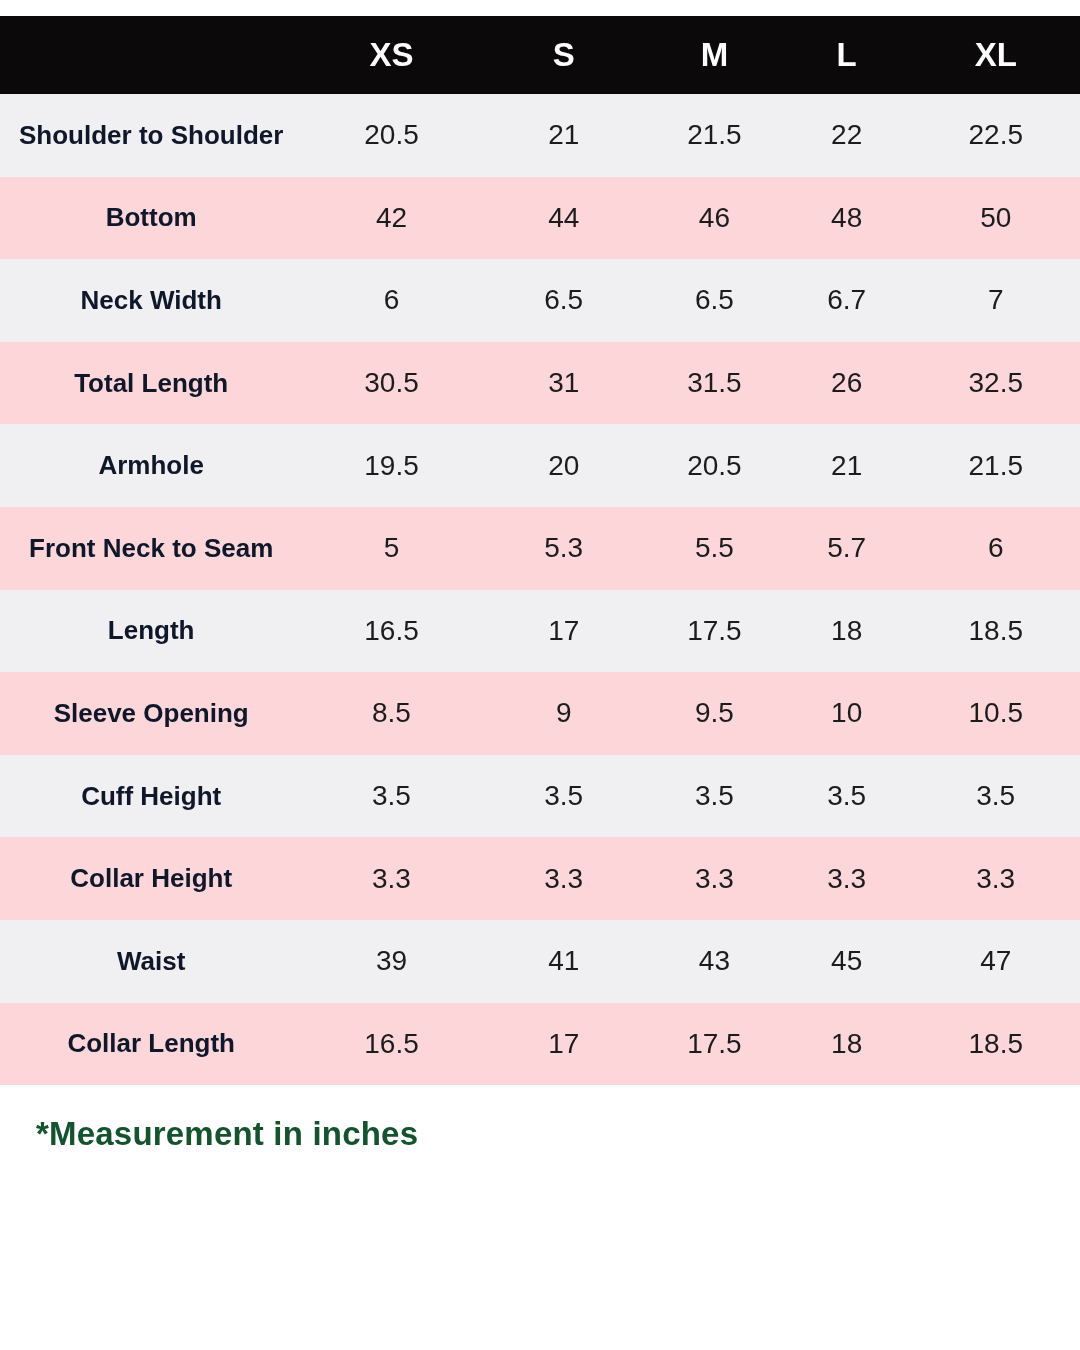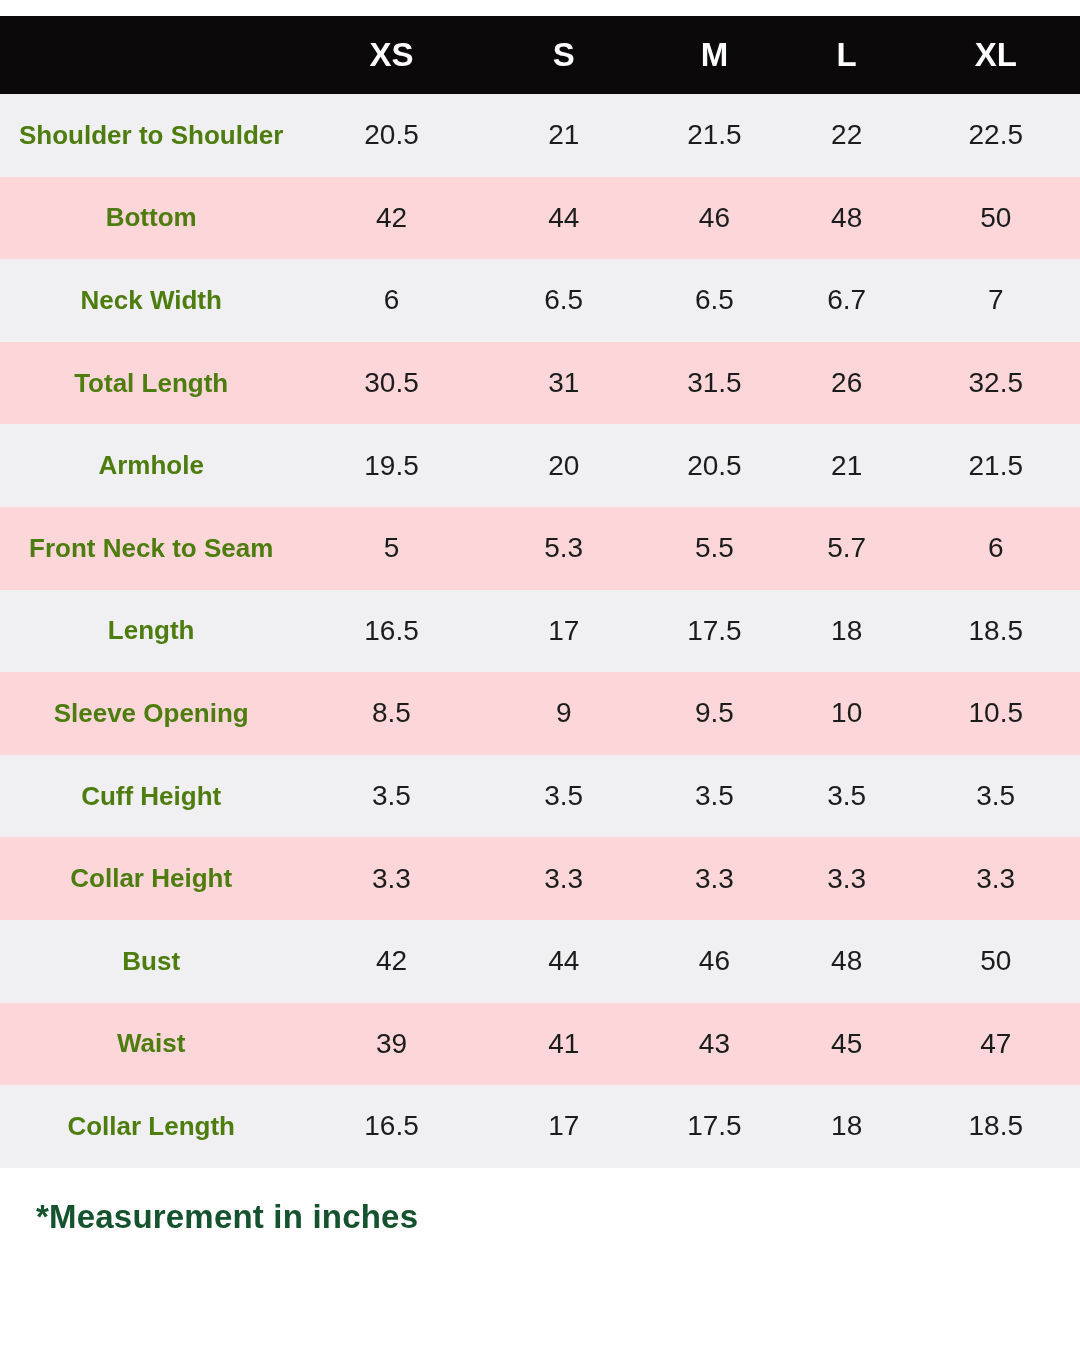--- a/index.html
+++ b/index.html
@@ -53,21 +53,21 @@
     text-align: center;
     vertical-align: middle;
     font-size: 28px;
     font-weight: 400;
     color: var(--body-text, #1c1c1c);
     padding: 0;
   }
   tbody td.row-label {
     font-size: 26px;
     font-weight: 700;
-    color: #4d7c0f;
+    color: #0f172a;
   }
   .footnote {
     margin: 30px 0 0 36px;
     font-size: 33px;
     font-weight: 700;
     color: #14532d;
     letter-spacing: 0.2px;
   }
 </style>
 </head>
@@ -168,28 +168,20 @@
         </tr>
         <tr>
           <td class="row-label">Collar Height</td>
           <td>3.3</td>
           <td>3.3</td>
           <td>3.3</td>
           <td>3.3</td>
           <td>3.3</td>
         </tr>
         <tr>
-          <td class="row-label">Bust</td>
-          <td>42</td>
-          <td>44</td>
-          <td>46</td>
-          <td>48</td>
-          <td>50</td>
-        </tr>
-        <tr>
           <td class="row-label">Waist</td>
           <td>39</td>
           <td>41</td>
           <td>43</td>
           <td>45</td>
           <td>47</td>
         </tr>
         <tr>
           <td class="row-label">Collar Length</td>
           <td>16.5</td>

